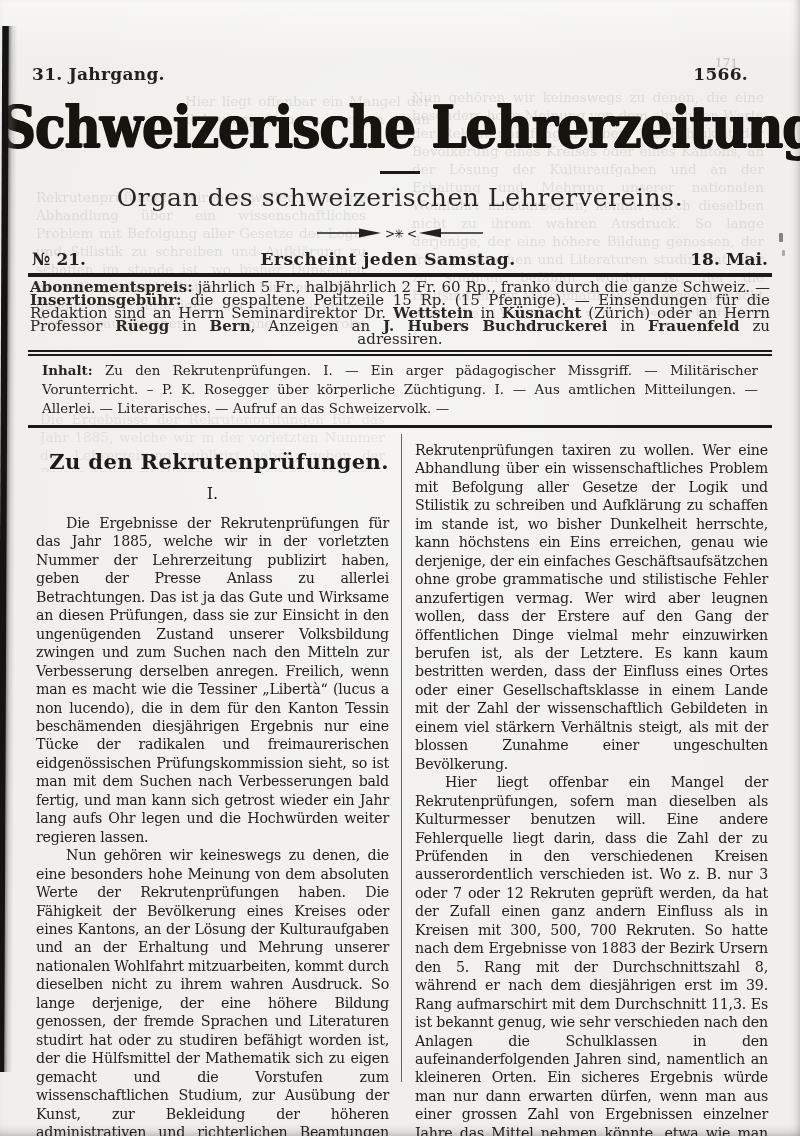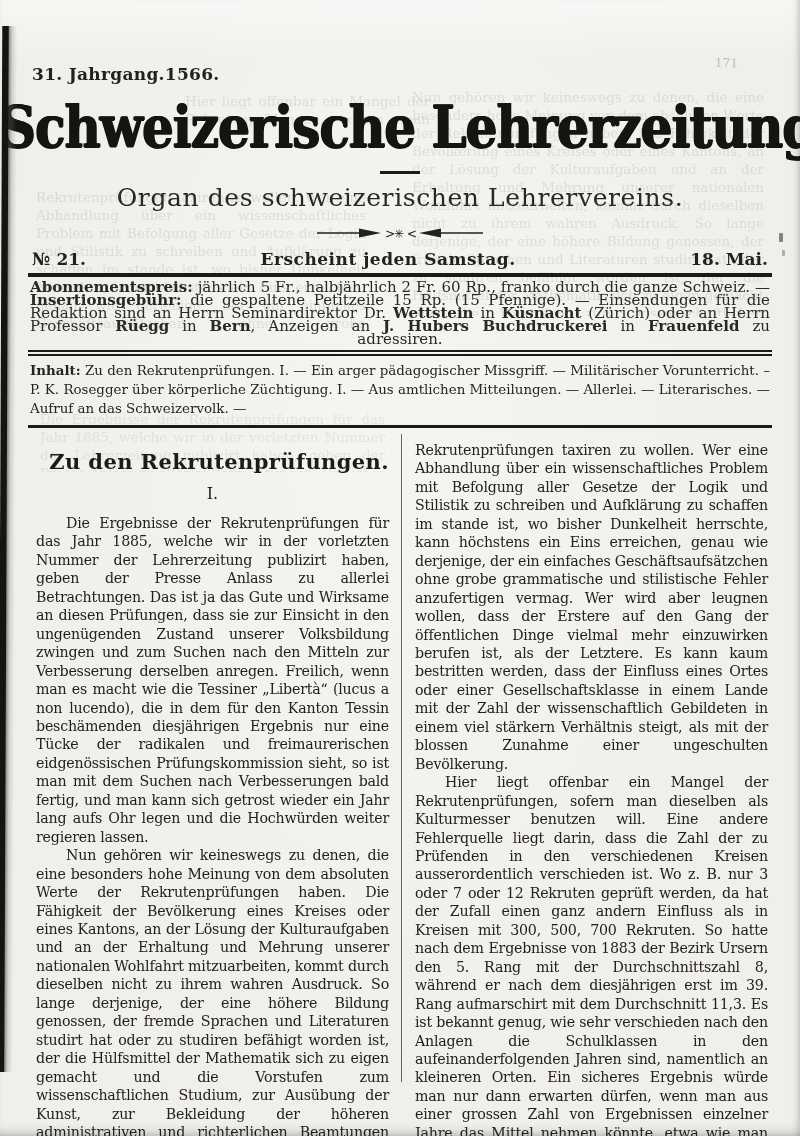--- a/index.html
+++ b/index.html
@@ -39,21 +39,21 @@
   .ghost.g2{left:412px;top:88px;width:352px;height:228px;}
   .ghost.g3{left:36px;top:188px;width:330px;height:142px;}
   .ghost.g4{left:40px;top:410px;width:345px;height:62px;opacity:.13;}
   .ghost-pagenum{
     position:absolute;right:62px;top:56px;z-index:1;
     font-size:12px;color:#8a877e;opacity:.5;transform:rotate(2deg);
   }
 
   
   .vol-row{
-    display:flex;justify-content:flex-start;align-items:baseline;
+    display:flex;justify-content:space-between;align-items:baseline;
     padding:64px 52px 0 32px;
     font-weight:bold;font-size:17px;letter-spacing:.3px;
   }
   .masthead{
     margin:14px 0 0;
     text-align:center;
     font-size:50px;font-weight:bold;letter-spacing:-1px;
     color:#16140f;
     transform:scaleY(1.14);
     text-shadow:.8px 0 0 currentColor, -.8px 0 0 currentColor, 0 .6px 0 currentColor;
@@ -74,21 +74,21 @@
   
   .rule-heavy{height:3.5px;background:#1b1a16;margin:0 28px;}
   .imprint{
     margin:4px 30px 3px;
     font-size:15px;line-height:13.2px;
     text-align:justify;text-align-last:center;
     color:#2a2822;
   }
   .rule-double{margin:1px 28px;height:6px;border-top:2.5px solid #1b1a16;border-bottom:2.5px solid #1b1a16;box-sizing:border-box;}
   .contents-line{
-    margin:5px 30px 7px;
+    margin:5px 42px 7px;
     font-size:13.4px;line-height:19px;
     text-align:justify;
     color:#26241f;
   }
 
   
   .columns{position:relative;display:flex;gap:26px;padding:8px 32px 0 36px;}
   .col{width:353px;}
   .col-divider{
     position:absolute;left:401px;top:6px;height:648px;width:1px;

